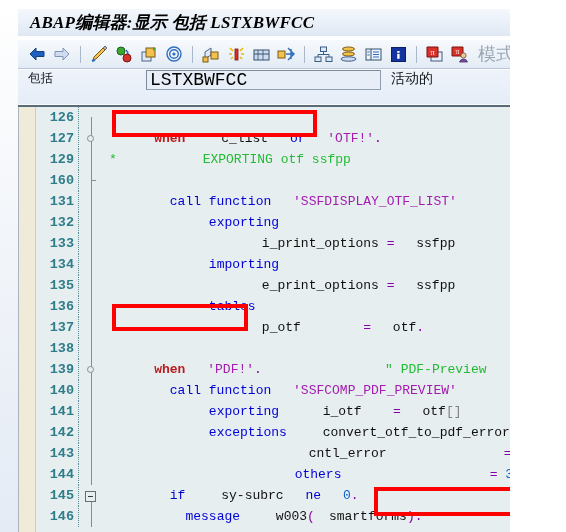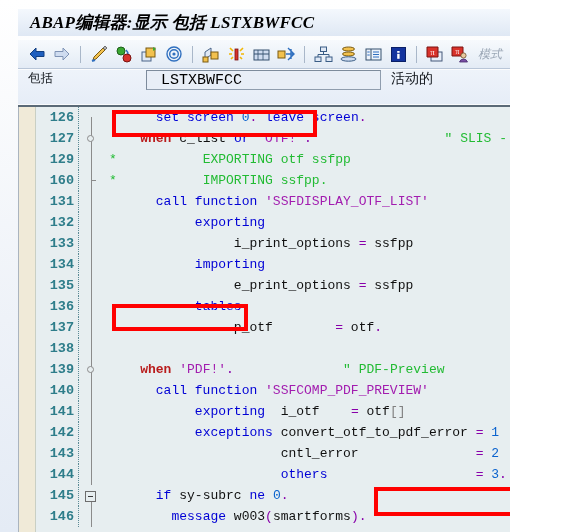--- a/index.html
+++ b/index.html
@@ -45,43 +45,42 @@
   .tb-btn {
     width: 22px; height: 22px;
     display: flex; align-items: center; justify-content: center;
     position: relative; flex: 0 0 auto;
   }
   .tb-sep {
     width: 1px; height: 17px; background: #a9b7c9;
     margin: 0 4px; flex: 0 0 auto;
   }
   .tb-text {
-    font-size: 12px; color: #9aa6b5; padding: 0 4px; white-space: nowrap;
+    font-size: 18px; color: #9aa6b5; padding: 0 4px; white-space: nowrap;
     flex: 0 0 auto;
-    font-style: italic;
   }
 
   
   .selrow {
     position: absolute; left: 18px; top: 70px; right: 0; height: 34px;
     background: linear-gradient(#eef3fa, #e6edf7);
     display: flex; align-items: flex-start;
   }
   .selrow-label {
     font-size: 12.5px; color: #11161c; width: 128px; padding-left: 10px;
     white-space: nowrap;
   }
   .selrow-input {
     width: 235px; height: 20px;
     background: #e8eef7;
     border: 1px solid #8f9dae;
     border-top-color: #7d8b9c; border-left-color: #7d8b9c;
     font-family: "Liberation Mono", monospace;
-    font-size: 15px; color: #000;
-    padding: 0 14px; line-height: 18px;
+    font-size: 18px; color: #000;
+    padding: 0 3px; line-height: 18px;
     outline: none;
   }
   .selrow-status {
     font-size: 14px; color: #11161c; padding-left: 10px; white-space: nowrap;
   }
 
   
   .editor {
     position: absolute; left: 18px; top: 105px;
     width: 548px; height: 427px;
@@ -156,21 +155,21 @@
     overflow: hidden;
   }
 
   
   .kw   { color: #0000d5; }      
   .kwb  { color: #b91c1c; font-weight: bold; } 
   .lit  { color: #a21caf; text-align: right; }      
   .cmt  { color: #22bb33; }      
   .num  { color: #0b63ce; }      
   .pct  { color: #8800aa; }      
-  .var  { color: #101010; }
+  .var  { color: #101010; margin-left: 14px; }
   .gray { color: #808080; }
 
   
   .redbox {
     position: absolute;
     border: 4px solid #ff0000;
     pointer-events: none;
     z-index: 5;
   }
 </style>
@@ -324,24 +323,24 @@
 
   <div class="selrow">
     <div class="selrow-label">包括</div>
     <input class="selrow-input" type="text" value="LSTXBWFCC" style="">
     <div class="selrow-status">活动的</div>
   </div>
 
   <div class="editor">
     <div class="gutter-beige"></div>
     <div class="code-scroll" id="code-scroll">
-        <div class="line"><div class="lineno">126</div><div class="fold"><span class="vline half-bot"></span></div><div class="code"><span class="var">      </span><span class="kw">set screen </span><span class="num">0</span><span class="pct">. </span><span class="kw">leave screen</span><span class="pct">.</span></div></div>
+        <div class="line"><div class="lineno">126</div><div class="fold"><span class="vline half-bot"></span></div></div>
         <div class="line"><div class="lineno">127</div><div class="fold"><span class="vline"></span><span class="node"></span></div><div class="code"><span class="var">    </span><span class="kwb">when</span><span class="var"> </span><span class="var">c_list</span><span class="var"> </span><span class="kw">or</span><span class="var"> </span><span class="lit">'OTF!'</span><span class="pct">.</span><span class="var">                 </span><span class="cmt">" SLIS - Listan</span></div></div>
         <div class="line"><div class="lineno">129</div><div class="fold"><span class="vline"></span></div><div class="code"><span class="cmt">*</span><span class="cmt">           EXPORTING otf ssfpp</span></div></div>
-        <div class="line"><div class="lineno">160</div><div class="fold"><span class="vline"></span><span class="tick"></span></div><div class="code"><span class="cmt">*</span><span class="cmt">           IMPORTING ssfpp.</span></div></div>
+        <div class="line"><div class="lineno">160</div><div class="fold"><span class="vline"></span><span class="tick"></span></div></div>
         <div class="line"><div class="lineno">131</div><div class="fold"><span class="vline"></span></div><div class="code"><span class="var">      </span><span class="kw">call function</span><span class="var"> </span><span class="lit">'SSFDISPLAY_OTF_LIST'</span></div></div>
         <div class="line"><div class="lineno">132</div><div class="fold"><span class="vline"></span></div><div class="code"><span class="var">           </span><span class="kw">exporting</span></div></div>
         <div class="line"><div class="lineno">133</div><div class="fold"><span class="vline"></span></div><div class="code"><span class="var">                </span><span class="var">i_print_options</span><span class="pct"> = </span><span class="var">ssfpp</span></div></div>
         <div class="line"><div class="lineno">134</div><div class="fold"><span class="vline"></span></div><div class="code"><span class="var">           </span><span class="kw">importing</span></div></div>
         <div class="line"><div class="lineno">135</div><div class="fold"><span class="vline"></span></div><div class="code"><span class="var">                </span><span class="var">e_print_options</span><span class="pct"> = </span><span class="var">ssfpp</span></div></div>
         <div class="line"><div class="lineno">136</div><div class="fold"><span class="vline"></span></div><div class="code"><span class="var">           </span><span class="kw">tables</span></div></div>
         <div class="line"><div class="lineno">137</div><div class="fold"><span class="vline"></span></div><div class="code"><span class="var">                </span><span class="var">p_otf</span><span class="pct">        = </span><span class="var">otf</span><span class="pct">.</span></div></div>
         <div class="line"><div class="lineno">138</div><div class="fold"><span class="vline"></span></div><div class="code"></div></div>
         <div class="line"><div class="lineno">139</div><div class="fold"><span class="vline"></span><span class="node"></span></div><div class="code"><span class="var">    </span><span class="kwb">when</span><span class="var"> </span><span class="lit">'PDF!'</span><span class="pct">.</span><span class="var">              </span><span class="cmt">" PDF-Preview</span></div></div>
         <div class="line"><div class="lineno">140</div><div class="fold"><span class="vline"></span></div><div class="code"><span class="var">      </span><span class="kw">call function</span><span class="var"> </span><span class="lit">'SSFCOMP_PDF_PREVIEW'</span></div></div>

